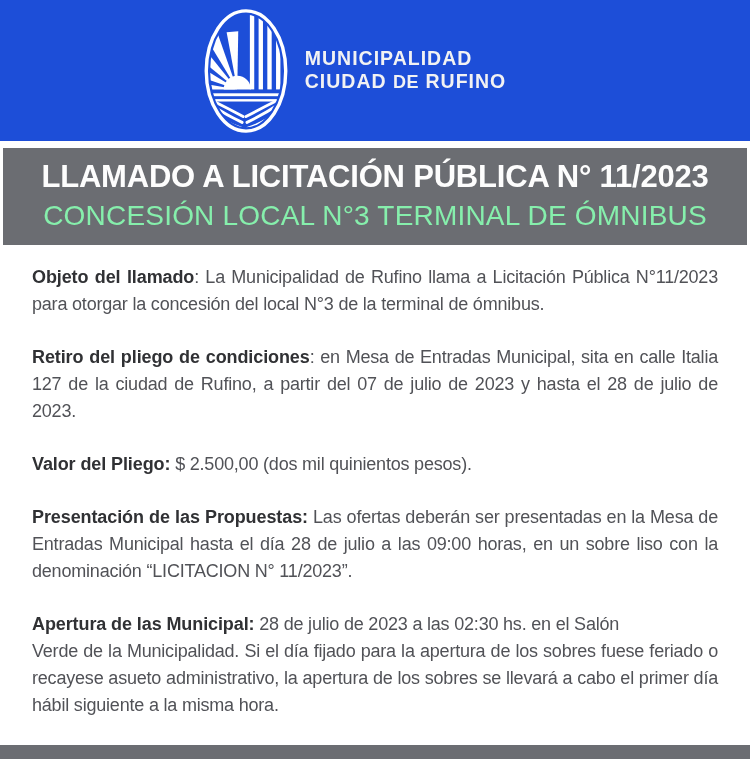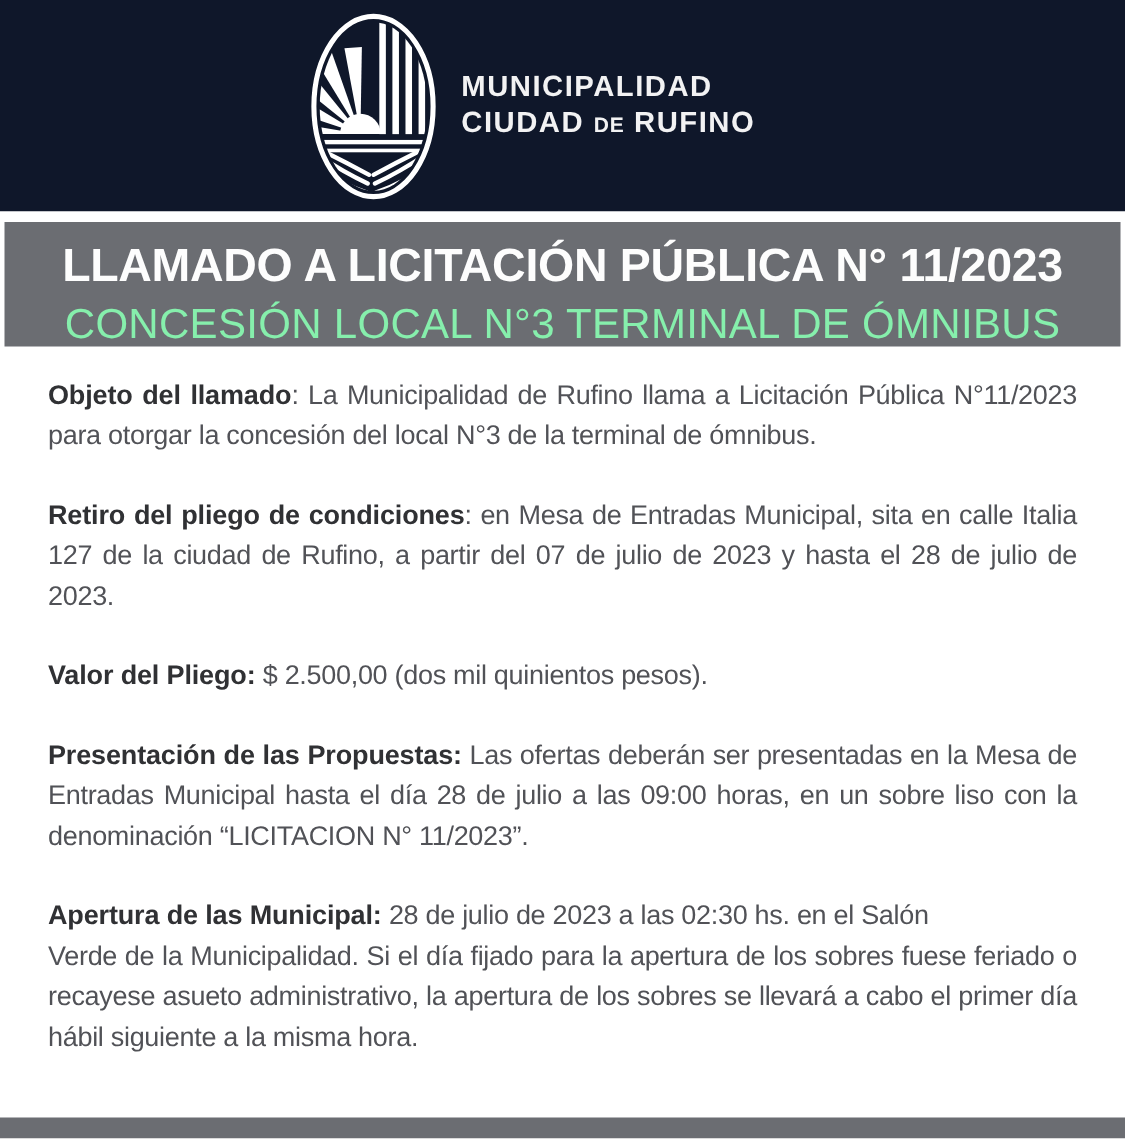--- a/index.html
+++ b/index.html
@@ -2,35 +2,35 @@
 <html lang="es"><head>
 <meta charset="utf-8">
 <style>
   html,body{margin:0;padding:0;}
   body{
     width:750px;height:759px;position:relative;overflow:hidden;
     background:#ffffff;font-family:"Liberation Sans",sans-serif;
   }
   
   .header{
-    height:141px;background:#0f172a;
+    height:141px;background:#1d4ed8;
     display:flex;align-items:center;justify-content:center;
     gap:15px;padding-right:42px;box-sizing:border-box;
   }
   .logo-wrap{width:88px;height:126px;flex:0 0 auto;}
   .wordmark{
     color:#f2f2f3;font-weight:700;font-size:19.5px;line-height:1.2;
     letter-spacing:1px;white-space:nowrap;
   }
-  .wordmark .de{font-size:14px;letter-spacing:0.5px;}
+  .wordmark .de{font-size:18px;letter-spacing:0.5px;}
   
   .white-gap{height:7px;background:#ffffff;}
   
   .title-band{
-    margin:0 3px;height:83px;background:#6b6d72;color:#fdfdfd;
+    margin:0 3px;height:97px;background:#6b6d72;color:#fdfdfd;
     text-align:center;box-sizing:border-box;padding-top:12px;
   }
   .title-band h1{
     margin:0;font-size:31px;font-weight:700;letter-spacing:-0.2px;line-height:1.1;
   }
   .title-band h2{
     margin:7px 0 0;font-size:28px;font-weight:400;letter-spacing:0.2px;
     line-height:1.1;color:#86efac;
   }
   

